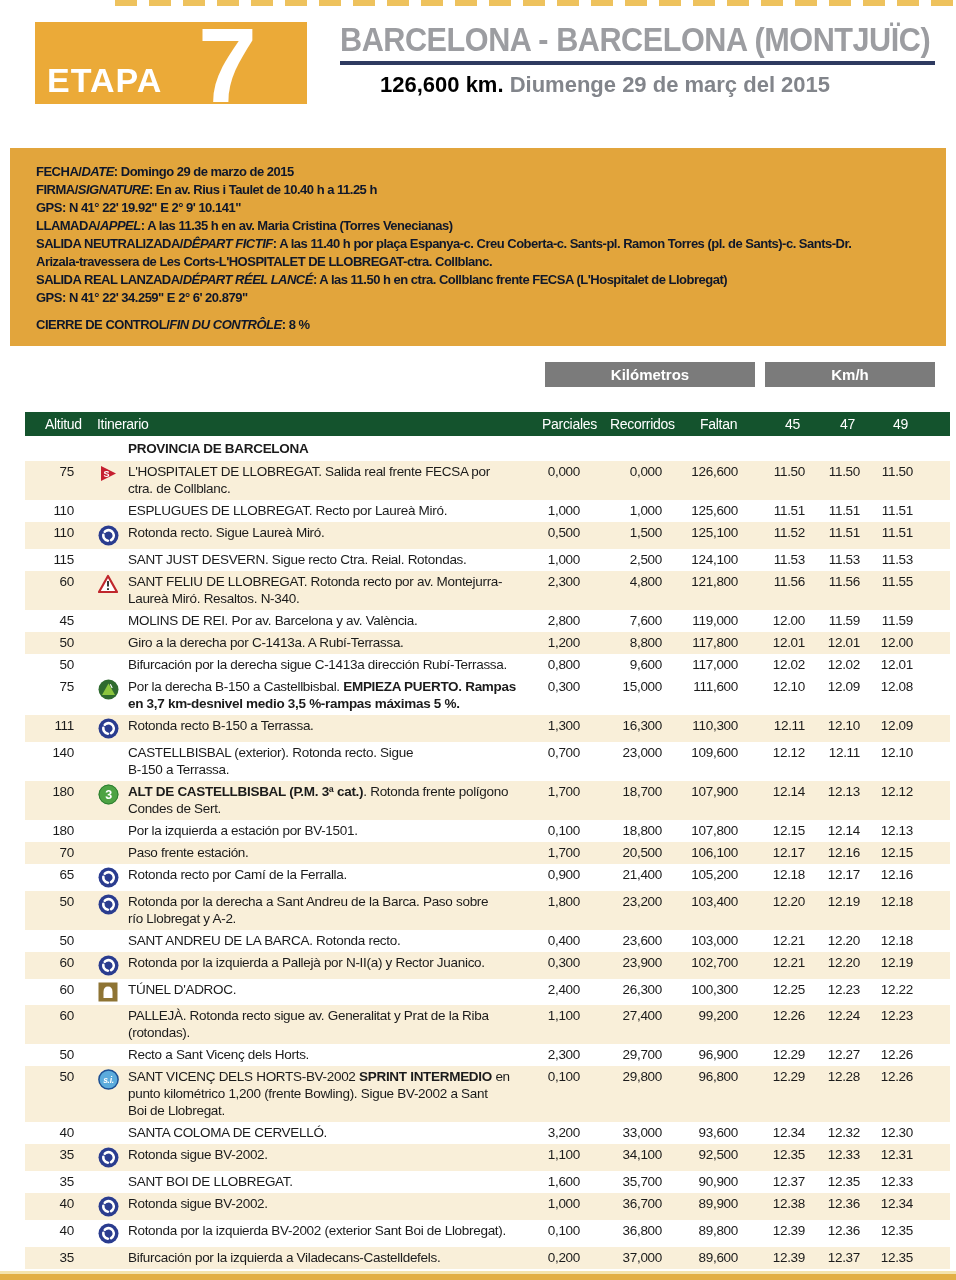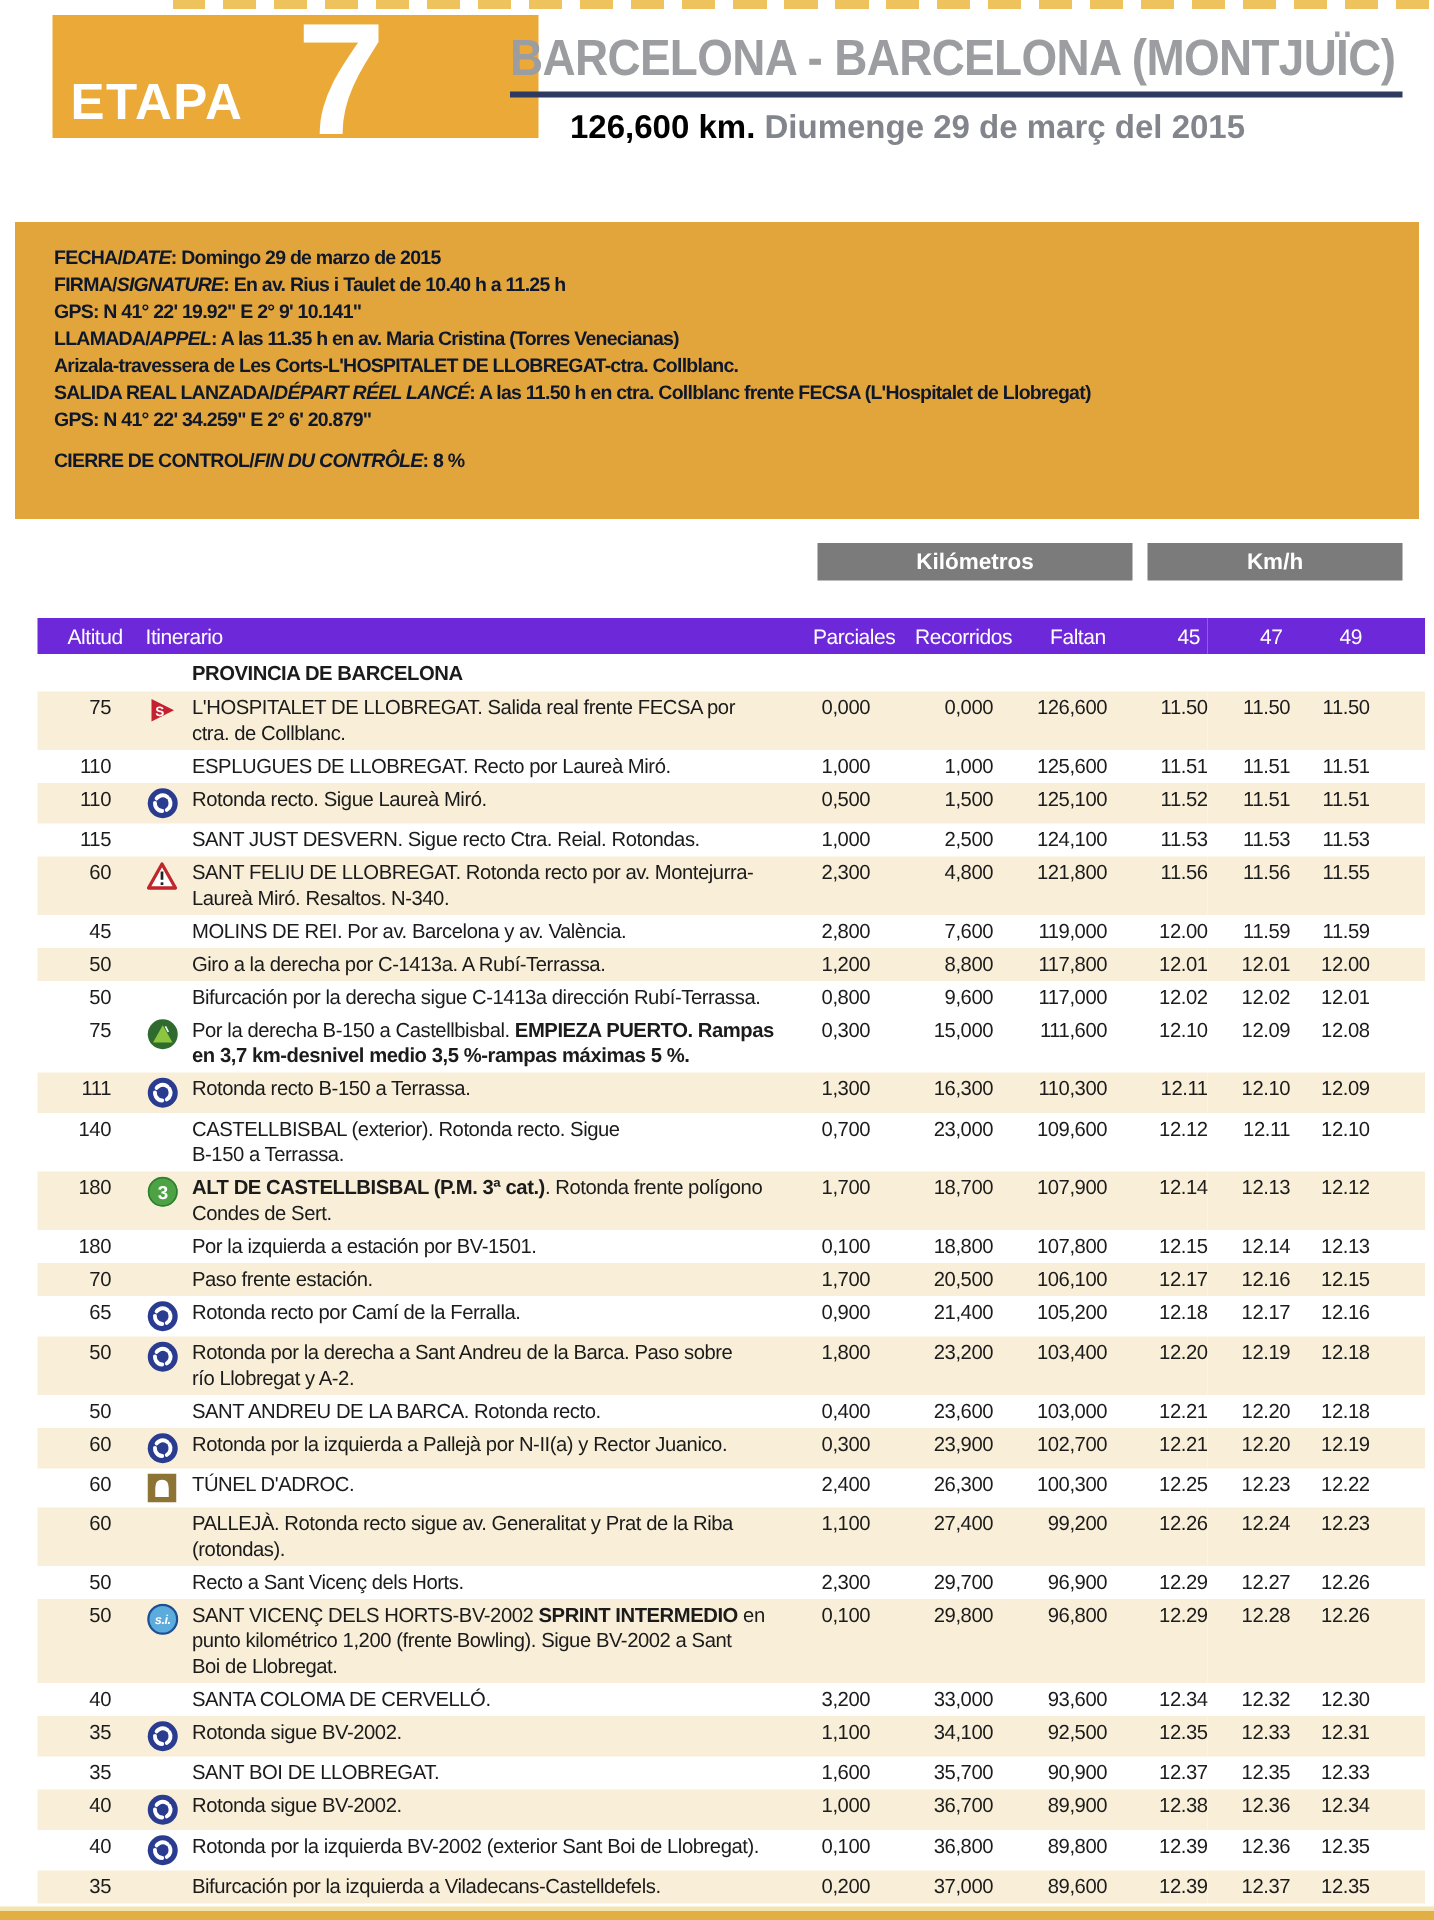--- a/index.html
+++ b/index.html
@@ -4,21 +4,21 @@
 <style>
   html,body{margin:0;padding:0;}
   body{
     width:956px;height:1280px;position:relative;background:#ffffff;
     font-family:"Liberation Sans",sans-serif;color:#1b1b1b;overflow:hidden;
   }
   
   .top-dashes{position:absolute;left:115px;right:0;top:0;height:6px;
     background:repeating-linear-gradient(90deg,#eec25d 0 22px,rgba(0,0,0,0) 22px 34px);}
   
-  .stage-box{position:absolute;left:35px;top:10px;width:324px;height:82px;background:#EBAA38;}
+  .stage-box{position:absolute;left:35px;top:22px;width:272px;height:82px;background:#EBAA38;}
   .stage-label{position:absolute;left:12px;bottom:4px;color:#fff;font-weight:bold;font-size:34px;letter-spacing:1px;}
   .stage-number{position:absolute;left:163px;top:-6px;color:#fff;font-weight:bold;font-size:106px;line-height:98px;}
   
   .title{position:absolute;left:340px;top:20px;font-size:34px;font-weight:bold;color:#9C9DA1;
     letter-spacing:-0.5px;white-space:nowrap;transform:scaleX(.9);transform-origin:left top;}
   .rule{position:absolute;left:340px;top:61px;width:595px;height:4px;background:#2E3A60;}
   .subtitle{position:absolute;left:340px;top:72px;font-size:22px;font-weight:bold;white-space:nowrap;}
   .subtitle .dist{color:#000000;margin-left:40px;}
   .subtitle .date{color:#82858B;}
   
@@ -29,21 +29,21 @@
   .info-line .it{font-style:italic;}
   .info-line.gap{margin-top:9px;}
   
   .bar{position:absolute;top:362px;height:25px;background:#7B7B7B;color:#fff;font-weight:bold;
     font-size:15px;line-height:25px;text-align:center;}
   .bar.kil{left:545px;width:210px;}
   .bar.kmh{left:765px;width:170px;}
   
   .table-wrap{position:absolute;left:25px;top:412px;width:925px;}
   table{border-collapse:collapse;width:925px;table-layout:fixed;font-size:13.5px;line-height:17px;letter-spacing:-0.3px;}
-  thead th{background:#6d28d9;color:#fff;font-weight:normal;font-size:14px;height:24px;
+  thead th{background:#14532d;color:#fff;font-weight:normal;font-size:14px;height:24px;
     text-align:left;padding:0;white-space:nowrap;}
   th.h-alt{padding-left:20px;}
   th.h-itin{padding-left:9px;}
   th.h-parc{padding-left:14px;}
   th.h-rec{padding-left:30px;text-align:center;}
   th.h-fal{padding-left:38px;}
   th.h-v{text-align:right;padding-right:5px;}
   th.h-v49{text-align:right;padding-right:42px;}
   td{vertical-align:top;padding:2px 0 3px;}
   tr.beige{background:#F9EFD9;}
@@ -75,20 +75,21 @@
   <span class="dist">126,600 km.</span>
   <span> </span>
   <span class="date">Diumenge 29 de març del 2015</span>
 </div>
 
 <div class="info-box">
     <div class="info-line"><span>FECHA/</span><span class="it">DATE</span><span>: Domingo 29 de marzo de 2015</span></div>
     <div class="info-line"><span>FIRMA/</span><span class="it">SIGNATURE</span><span>: En av. Rius i Taulet de 10.40 h a 11.25 h</span></div>
     <div class="info-line"><span>GPS: N 41° 22' 19.92" E 2° 9' 10.141"</span></div>
     <div class="info-line"><span>LLAMADA/</span><span class="it">APPEL</span><span>: A las 11.35 h en av. Maria Cristina (Torres Venecianas)</span></div>
+    <div class="info-line"><span>SALIDA NEUTRALIZADA/</span><span class="it">DÊPART FICTIF</span><span>: A las 11.40 h por plaça Espanya-c. Creu Coberta-c. Sants-pl. Ramon Torres (pl. de Sants)-c. Sants-Dr.</span></div>
     <div class="info-line"><span>Arizala-travessera de Les Corts-L'HOSPITALET DE LLOBREGAT-ctra. Collblanc.</span></div>
     <div class="info-line"><span>SALIDA REAL LANZADA/</span><span class="it">DÉPART RÉEL LANCÉ</span><span>: A las 11.50 h en ctra. Collblanc frente FECSA (L'Hospitalet de Llobregat)</span></div>
     <div class="info-line"><span>GPS: N 41° 22' 34.259" E 2° 6' 20.879"</span></div>
     <div class="info-line gap"><span>CIERRE DE CONTROL/</span><span class="it">FIN DU CONTRÔLE</span><span>: 8 %</span></div>
   </div>
 
 <div class="bar kil">Kilómetros</div>
 <div class="bar kmh">Km/h</div>
 
 <div class="table-wrap">

